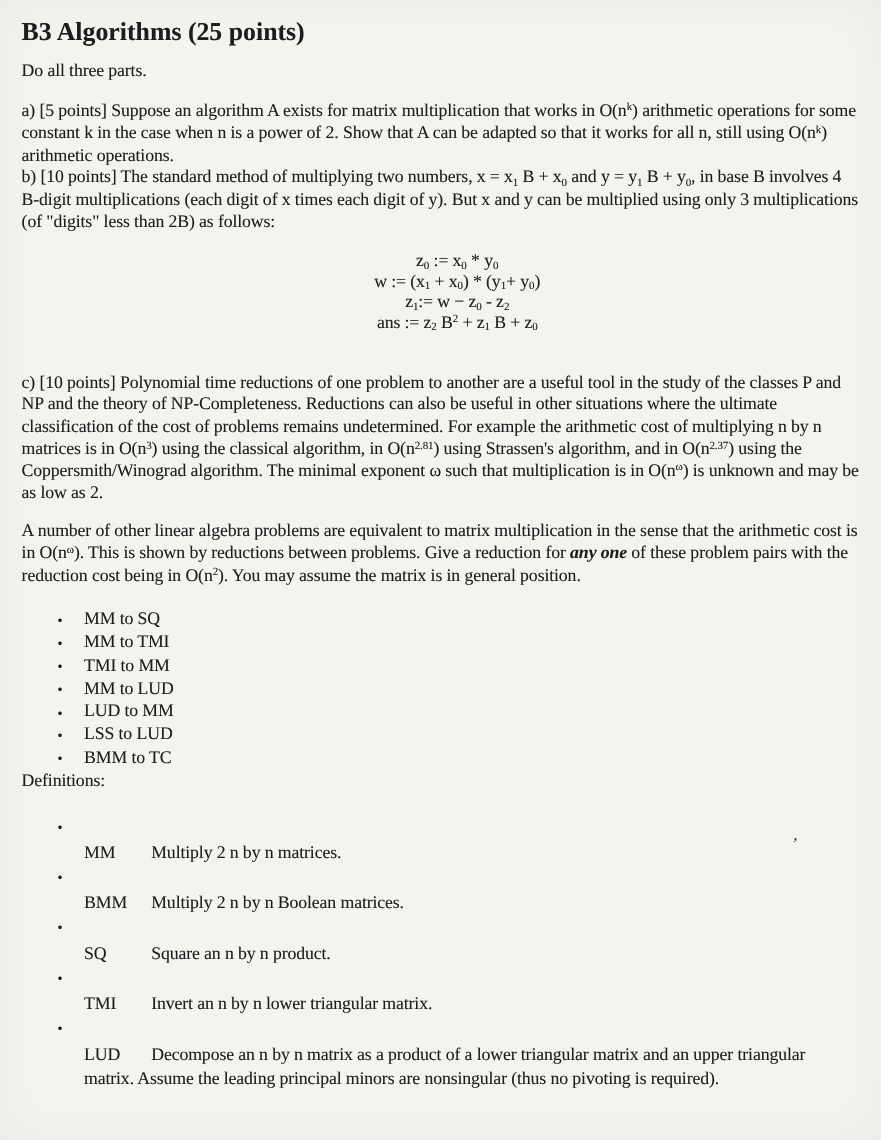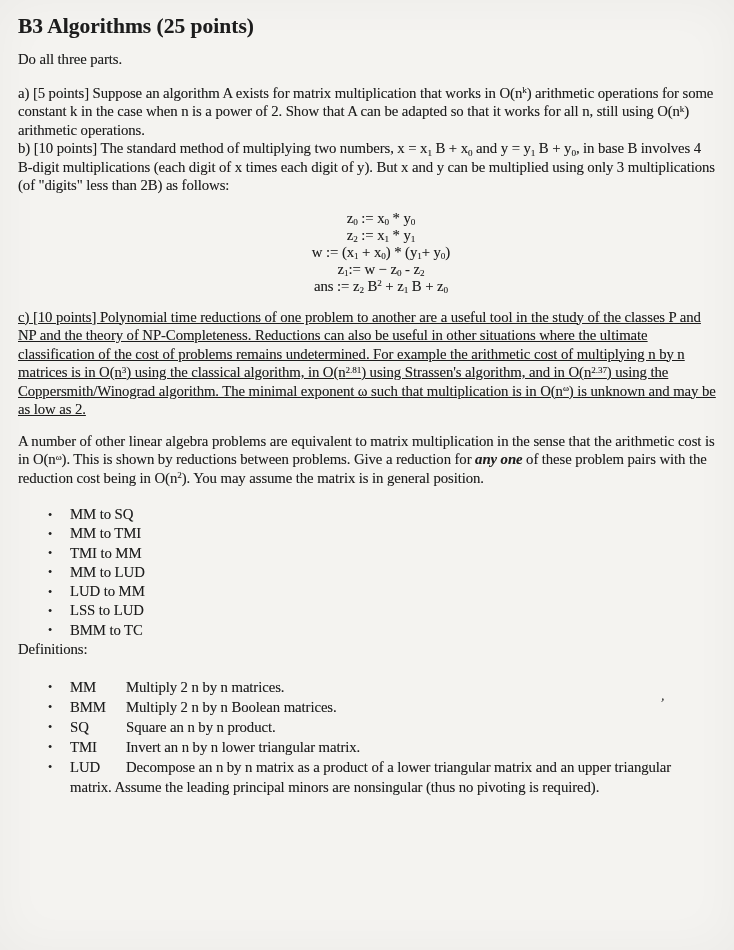--- a/index.html
+++ b/index.html
@@ -22,32 +22,32 @@
   .title{
     font-size:21.5px;line-height:24px;font-weight:bold;
     margin:0 0 12px 0;letter-spacing:0;
   }
   p{margin:0;}
   .intro{margin-bottom:15px;}
   .para-a{}
   .eq-block{margin:15px 0 0 28px;text-align:center;}
   .eq-line{line-height:17px;}
   .note{margin-top:10px;}
-  .para-c1{margin-top:13px;text-decoration:underline;}
+  .para-c1{margin-top:32px;}
   .para-c2{margin-top:13px;}
   sup{font-size:0.62em;line-height:0;position:relative;top:-0.45em;vertical-align:baseline;}
   sub{font-size:0.62em;line-height:0;position:relative;top:0.28em;vertical-align:baseline;}
   .reductions{margin:18px 0 0 0;padding:0;list-style:none;}
   .reductions .row{display:flex;line-height:19.3px;}
   .bullet{display:inline-block;width:22px;margin-left:30px;flex:0 0 22px;
           font-size:12px;position:relative;top:0.5px;}
   .defs-heading{margin-top:0;}
   .defs{margin:18px 0 0 0;padding:0;list-style:none;}
   .defs .row{display:flex;line-height:20px;}
-  .def-body{flex:1;}
+  .def-body{flex:1;margin-top:22px;}
   .term{display:inline-block;width:56px;}
   .stray-mark{
     position:absolute;left:660px;top:694px;
     font-size:13px;color:#3a3a3a;transform:rotate(8deg);
   }
 </style>
 </head>
 <body>
 
 <div class="page">
@@ -57,21 +57,20 @@
   <p class="intro">Do all three parts.</p>
 
   <p class="para-a">a) [5 points] Suppose an algorithm A exists for matrix multiplication that works in O(n<sup>k</sup>) arithmetic operations for some constant k in the case when n is a power of 2. Show that A can be adapted so that it works for all n, still using O(n<sup>k</sup>) arithmetic operations.</p>
 
   <p>b) [10 points] The standard method of multiplying two numbers, x = x<sub>1</sub> B + x<sub>0</sub> and y = y<sub>1</sub> B + y<sub>0</sub>, in base B involves 4 B-digit multiplications (each digit of x times each digit of y). But x and y can be multiplied using only 3 multiplications (of "digits" less than 2B) as follows:</p>
 
   <div class="eq-block">
 
       <div class="eq-line">z<sub>0</sub> := x<sub>0</sub> * y<sub>0</sub></div>
 
-      <div class="eq-line">z<sub>2</sub> := x<sub>1</sub> * y<sub>1</sub></div>
 
       <div class="eq-line">w := (x<sub>1</sub> + x<sub>0</sub>) * (y<sub>1</sub>+ y<sub>0</sub>)</div>
 
       <div class="eq-line">z<sub>1</sub>:= w − z<sub>0</sub> - z<sub>2</sub></div>
 
       <div class="eq-line">ans := z<sub>2</sub> B<sup>2</sup> + z<sub>1</sub> B + z<sub>0</sub></div>
     </div>
 
 
   <p class="para-c1">c) [10 points] Polynomial time reductions of one problem to another are a useful tool in the study of the classes P and NP and the theory of NP-Completeness. Reductions can also be useful in other situations where the ultimate classification of the cost of problems remains undetermined. For example the arithmetic cost of multiplying n by n matrices is in O(n<sup>3</sup>) using the classical algorithm, in O(n<sup>2.81</sup>) using Strassen's algorithm, and in O(n<sup>2.37</sup>) using the Coppersmith/Winograd algorithm. The minimal exponent ω such that multiplication is in O(n<sup>ω</sup>) is unknown and may be as low as 2.</p>

